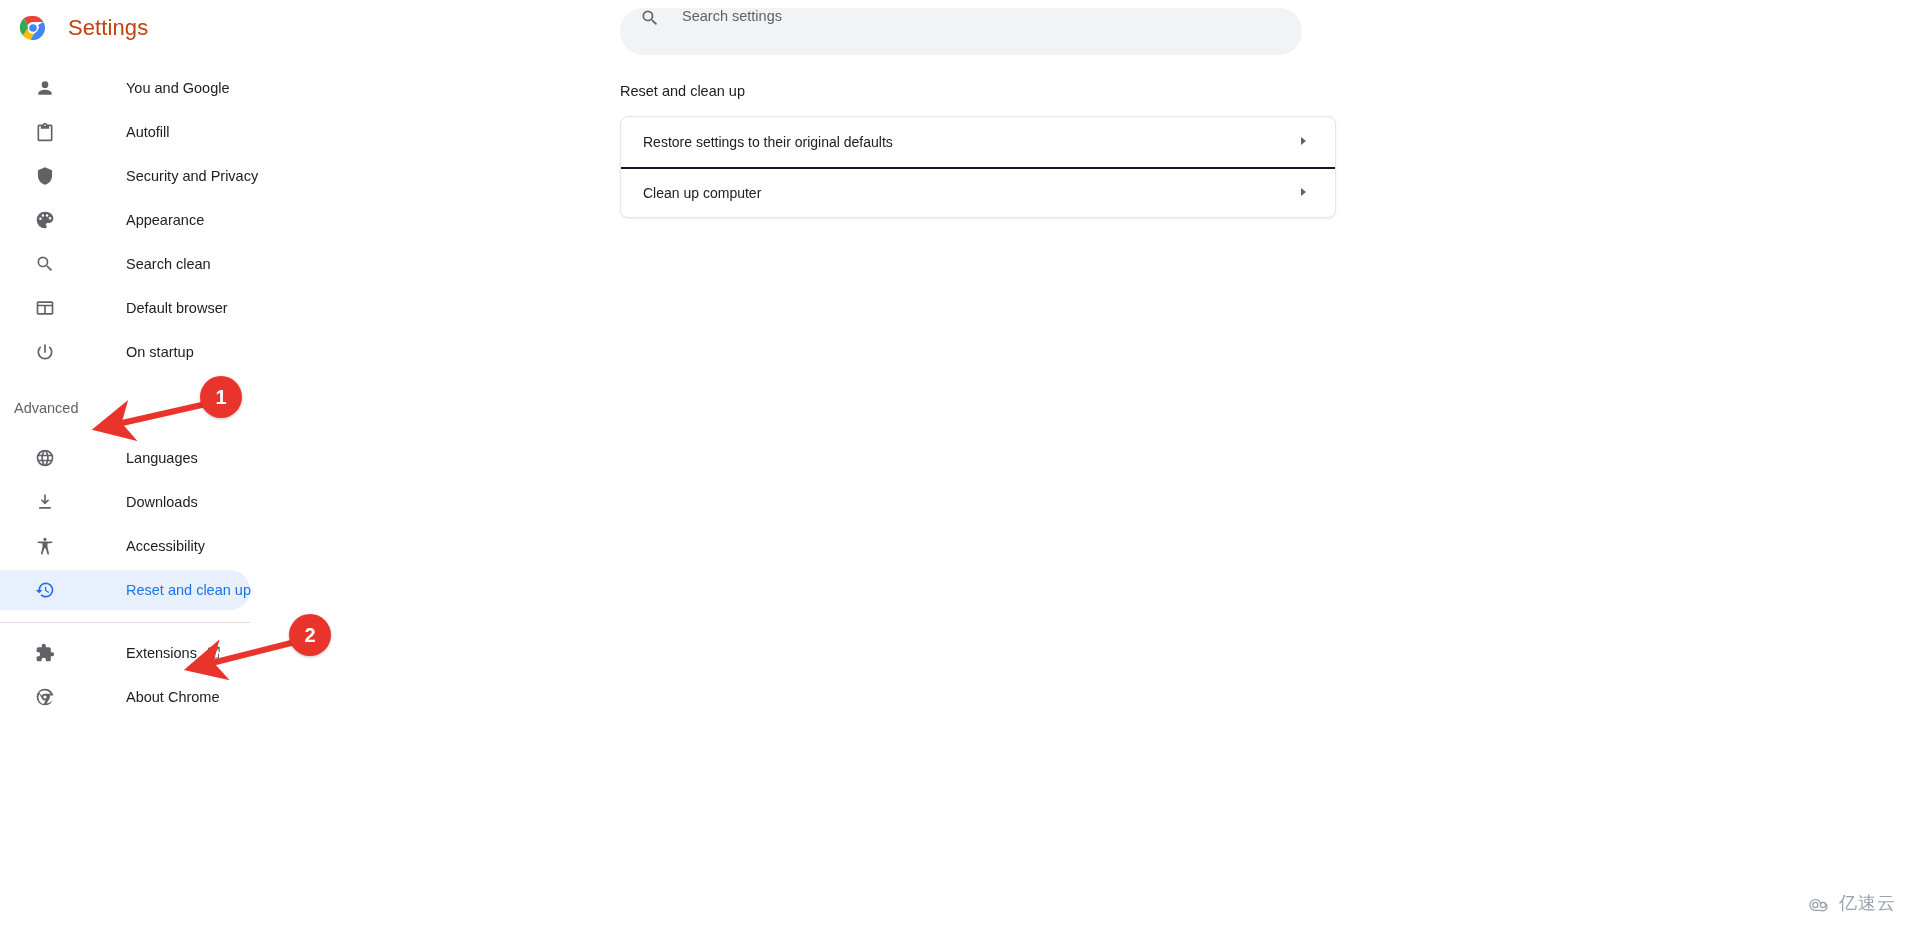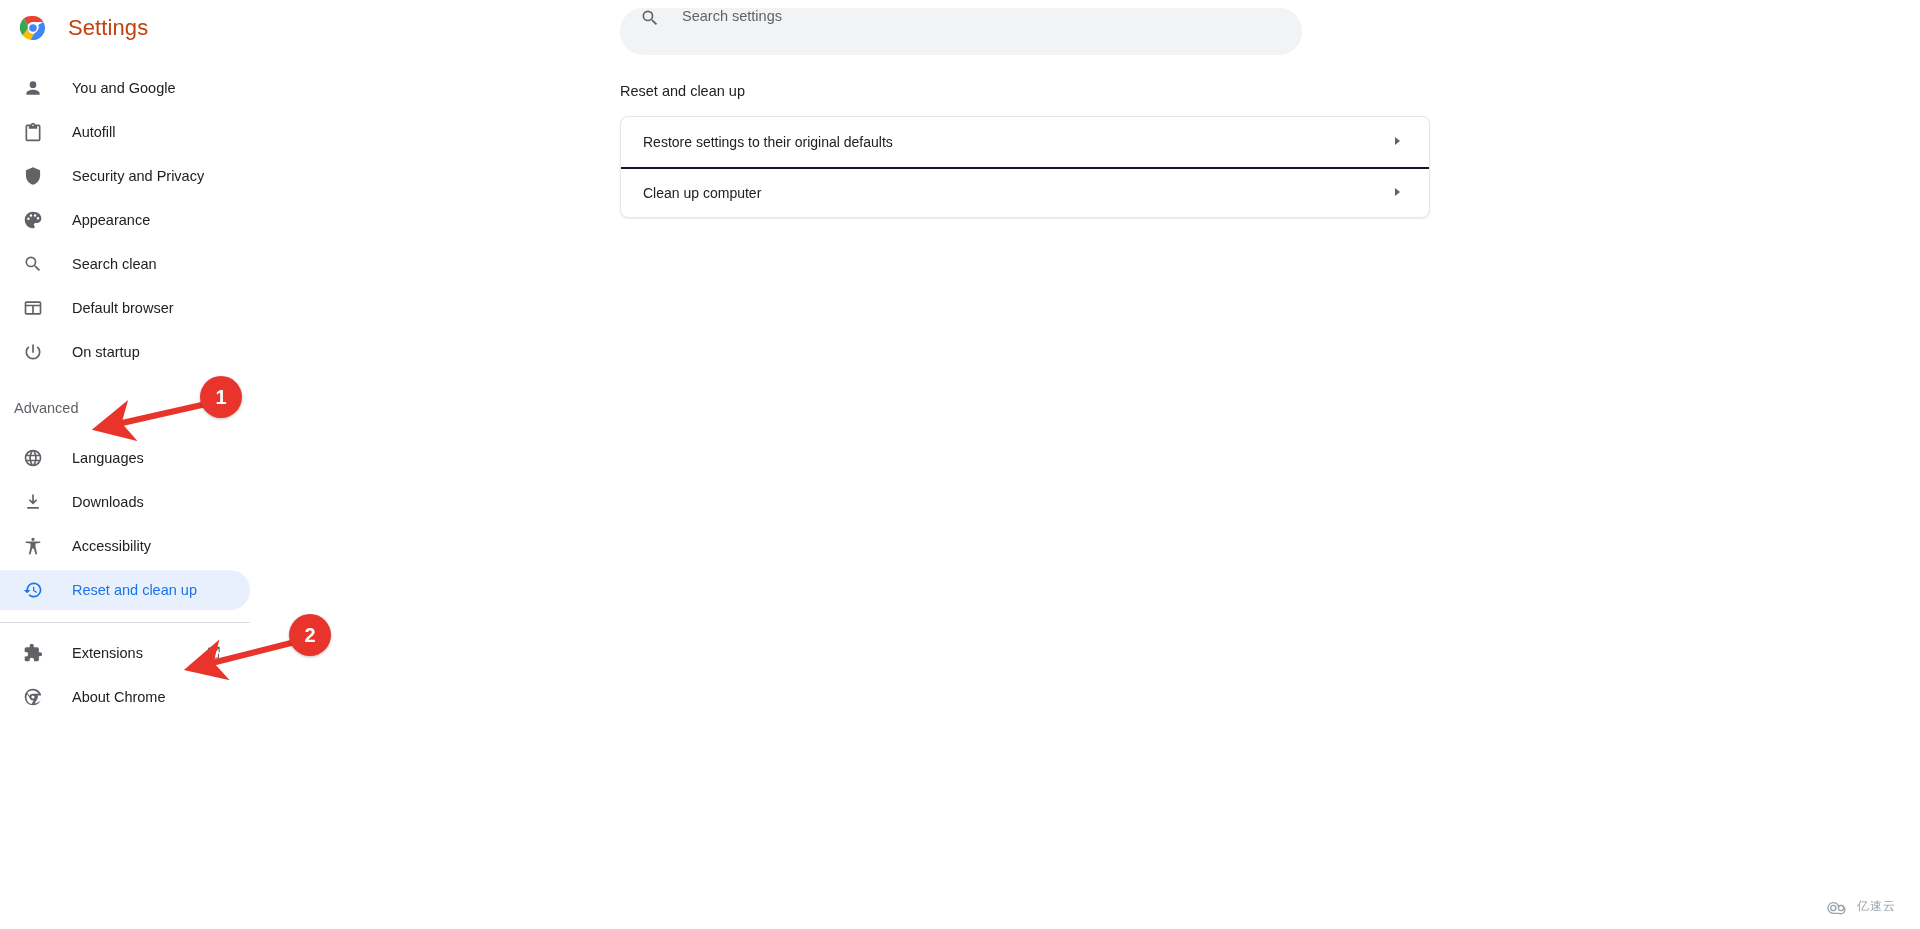--- a/index.html
+++ b/index.html
@@ -32,25 +32,26 @@
     position: absolute;
     left: 0; top: 56px;
     width: 310px;
     padding-top: 8px;
   }
   .nav-item {
     position: relative;
     display: flex; align-items: center;
     height: 40px;
     margin: 4px 0;
-    padding-left: 22px;
+    padding-left: 34px;
     border-top-right-radius: 20px;
     border-bottom-right-radius: 20px;
     cursor: pointer;
     width: 250px;
+    gap: 42px;
   }
   .nav-item .ic { width: 22px; height: 22px; flex: 0 0 22px; display:flex; align-items:center; justify-content:center; }
   .nav-item .ic svg { width: 20px; height: 20px; fill: #5f6368; }
   .nav-label {
     margin-left: 28px;
     font-size: 14.5px;
     color: #202124;
     white-space: nowrap;
   }
   .nav-item.selected { background: #e8f0fe; }
@@ -120,21 +121,21 @@
   .section-title {
     position: absolute;
     left: 0; top: 83px;
     font-size: 14.5px;
     color: #202124;
   }
 
   .card {
     position: absolute;
     left: 0; top: 116px;
-    width: 810px;
+    width: 716px;
     background: #ffffff;
     border: 1px solid #e4e6e8;
     border-radius: 8px;
     box-shadow: 0 1px 2px rgba(60,64,67,.10);
     overflow: hidden;
   }
   .card-row {
     position: relative;
     display: flex; align-items: center;
     height: 50px;
@@ -162,21 +163,21 @@
   #badge2 { left: 289px; top: 614px; }
 
   
   .watermark {
     position: absolute;
     right: 24px; bottom: 14px;
     display: flex; align-items: center;
     color: #9aa3ad;
   }
   .watermark svg { width: 26px; height: 18px; fill: #9aa3ad; margin-right: 5px; }
-  .watermark .wm-text { font-size: 12px; letter-spacing: 1px; font-family: "DejaVu Sans", sans-serif; }
+  .watermark .wm-text { font-size: 18px; letter-spacing: 1px; font-family: "DejaVu Sans", sans-serif; }
 </style>
 </head>
 <body>
 
 <div id="root">
 
   <div class="header">
     <svg class="chrome-logo" viewBox="0 0 48 48">
       <circle cx="24" cy="24" r="22" fill="#fff"></circle>
       <path d="M24 2a22 22 0 0 1 19.05 11H24a11 11 0 0 0-9.52 5.5L7.2 6.1A21.95 21.95 0 0 1 24 2z" fill="#ea4335"></path>

